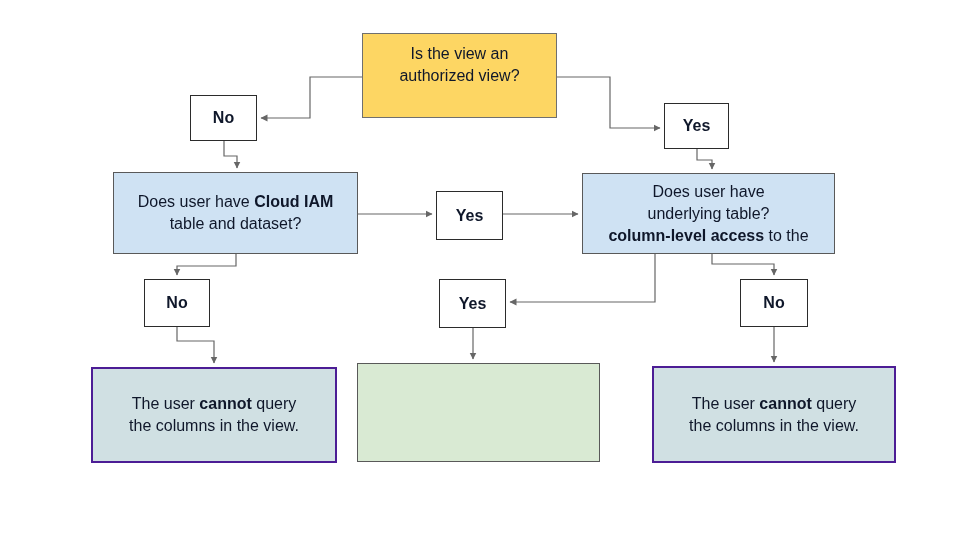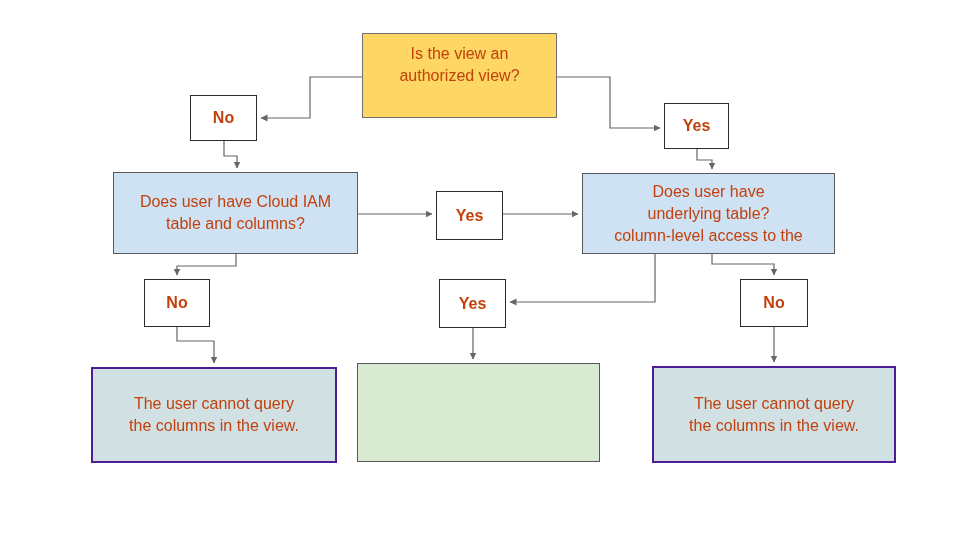--- a/index.html
+++ b/index.html
@@ -2,21 +2,21 @@
 <html><head>
 <meta charset="utf-8">
 <style>
   html, body { margin: 0; padding: 0; background: #ffffff; }
   .canvas {
     position: relative;
     width: 960px;
     height: 528px;
     background: #ffffff;
     font-family: "Liberation Sans", "DejaVu Sans", sans-serif;
-    color: #c2410c;
+    color: #0f172a;
     overflow: hidden;
   }
   .edges {
     position: absolute;
     left: 0; top: 0;
     width: 960px; height: 540px;
   }
   .edges polyline {
     fill: none;
     stroke: #666666;
@@ -36,21 +36,21 @@
   .label-box {
     background: #ffffff;
     border: 1px solid #2b2b2b;
     font-weight: bold;
   }
   .q-box    { background: #cfe2f3; border: 1px solid #595959; }
   .root-box { background: #fdd663; border: 1px solid #6f6f6f;
               align-items: flex-start; padding-top: 9px; }
   .out-neg  { background: #d0e0e3; border: 2px solid #4c1d95; }
   .out-pos  { background: #d9ead3; border: 1px solid #595959; }
-  .b { font-weight: normal; }
+  .b { font-weight: bold; }
 
   
   #n-root    { left: 362px; top: 33px;  width: 195px; height: 85px; }
   #n-no1     { left: 190px; top: 95px;  width: 67px;  height: 46px; }
   #n-yes1    { left: 664px; top: 103px; width: 65px;  height: 46px; }
   #n-qiam    { left: 113px; top: 172px; width: 245px; height: 82px; }
   #n-yesmid  { left: 436px; top: 191px; width: 67px;  height: 49px; }
   #n-qcol    { left: 582px; top: 173px; width: 253px; height: 81px; }
   #n-no2     { left: 144px; top: 279px; width: 66px;  height: 48px; }
   #n-yes2    { left: 439px; top: 279px; width: 67px;  height: 49px; }
@@ -95,21 +95,21 @@
     <span class="txt">No</span>
   </div>
 
   <div id="n-yes1" class="node label-box">
     <span class="txt">Yes</span>
   </div>
 
   <div id="n-qiam" class="node q-box">
     <div class="txt">
         <div><span>Does user have </span><span class="b">Cloud IAM</span></div>
-        <div><span>table and columns?</span></div>
+        <div><span>table and dataset?</span></div>
       </div>
   </div>
 
   <div id="n-yesmid" class="node label-box">
     <span class="txt">Yes</span>
   </div>
 
   <div id="n-qcol" class="node q-box">
     <div class="txt">
         <div><span>Does user have</span></div>

